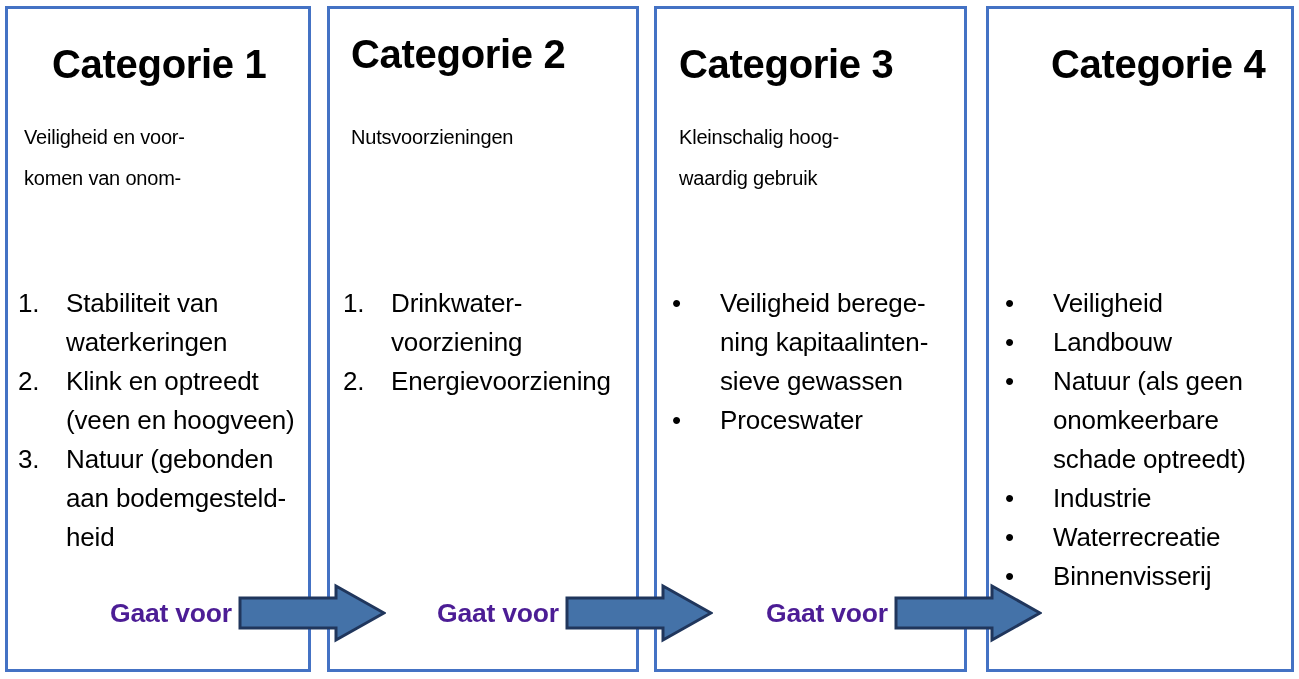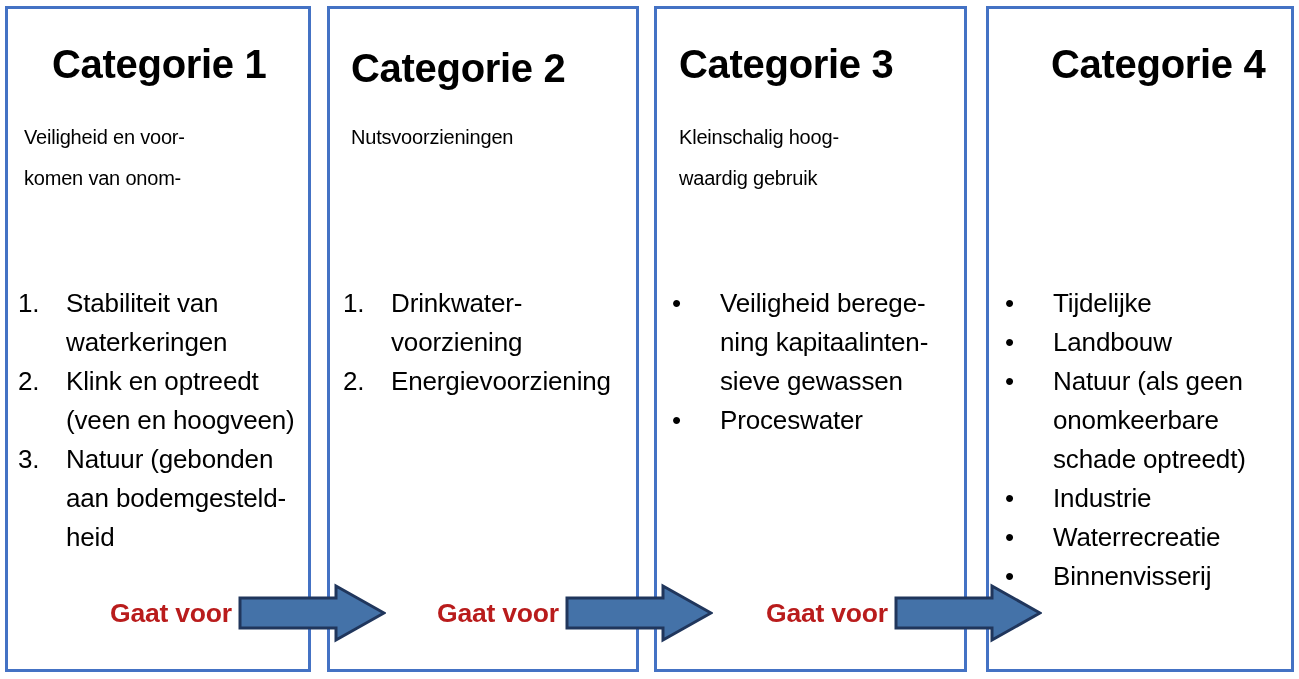--- a/index.html
+++ b/index.html
@@ -81,21 +81,21 @@
   
   .arrow-group {
     position: absolute;
     display: flex;
     align-items: center;
     height: 70px;
   }
   .gaat-label {
     font-size: 26.5px;
     font-weight: bold;
-    color: #b91c1c;
+    color: #4c1d95;
     letter-spacing: -0.2px;
     white-space: nowrap;
     margin-right: 6px;
   }
   .arrow-svg {
     display: block;
   }
 </style>
 </head>
 <body>
@@ -131,21 +131,21 @@
       <span class="li-text">
         <div>Natuur (gebonden</div>
         <div>aan bodemgesteld-</div>
         <div>heid</div>
       </span>
     </li>
   </ul>
 
   <div class="cat-box" id="box-2"></div>
 
-  <div class="cat-title" style="left:351px; top:48px;">Categorie 2</div>
+  <div class="cat-title" style="left:351px; top:34px;">Categorie 2</div>
 
   <div class="cat-sub" style="left:351px; top:117px; width:286px;">
     <div>Nutsvoorzieningen</div>
   </div>
 
   <ul class="cat-list" style="left:343px; top:284px; width:292px;">
     <li>
       <span class="marker num">1.</span>
       <span class="li-text">
         <div>Drinkwater-</div>
@@ -188,21 +188,21 @@
 
   <div class="cat-box" id="box-4"></div>
 
   <div class="cat-title" style="left:1013px; top:44px;margin-left:38px;">Categorie 4</div>
 
 
   <ul class="cat-list" style="left:1005px; top:284px; width:288px;">
     <li>
       <span class="marker bul">•</span>
       <span class="li-text">
-        <div>Tijdelijke</div>
+        <div>Veiligheid</div>
       </span>
     </li>
     <li>
       <span class="marker bul">•</span>
       <span class="li-text">
         <div>Landbouw</div>
       </span>
     </li>
     <li>
       <span class="marker bul">•</span>

